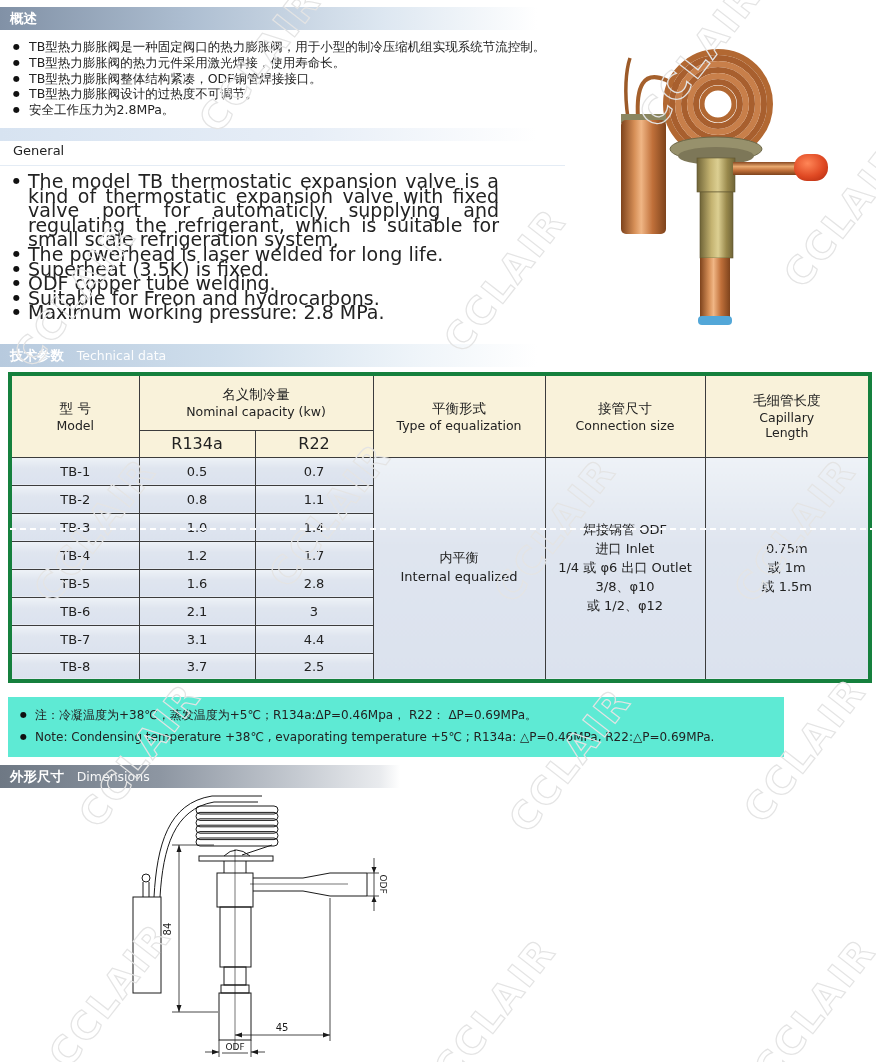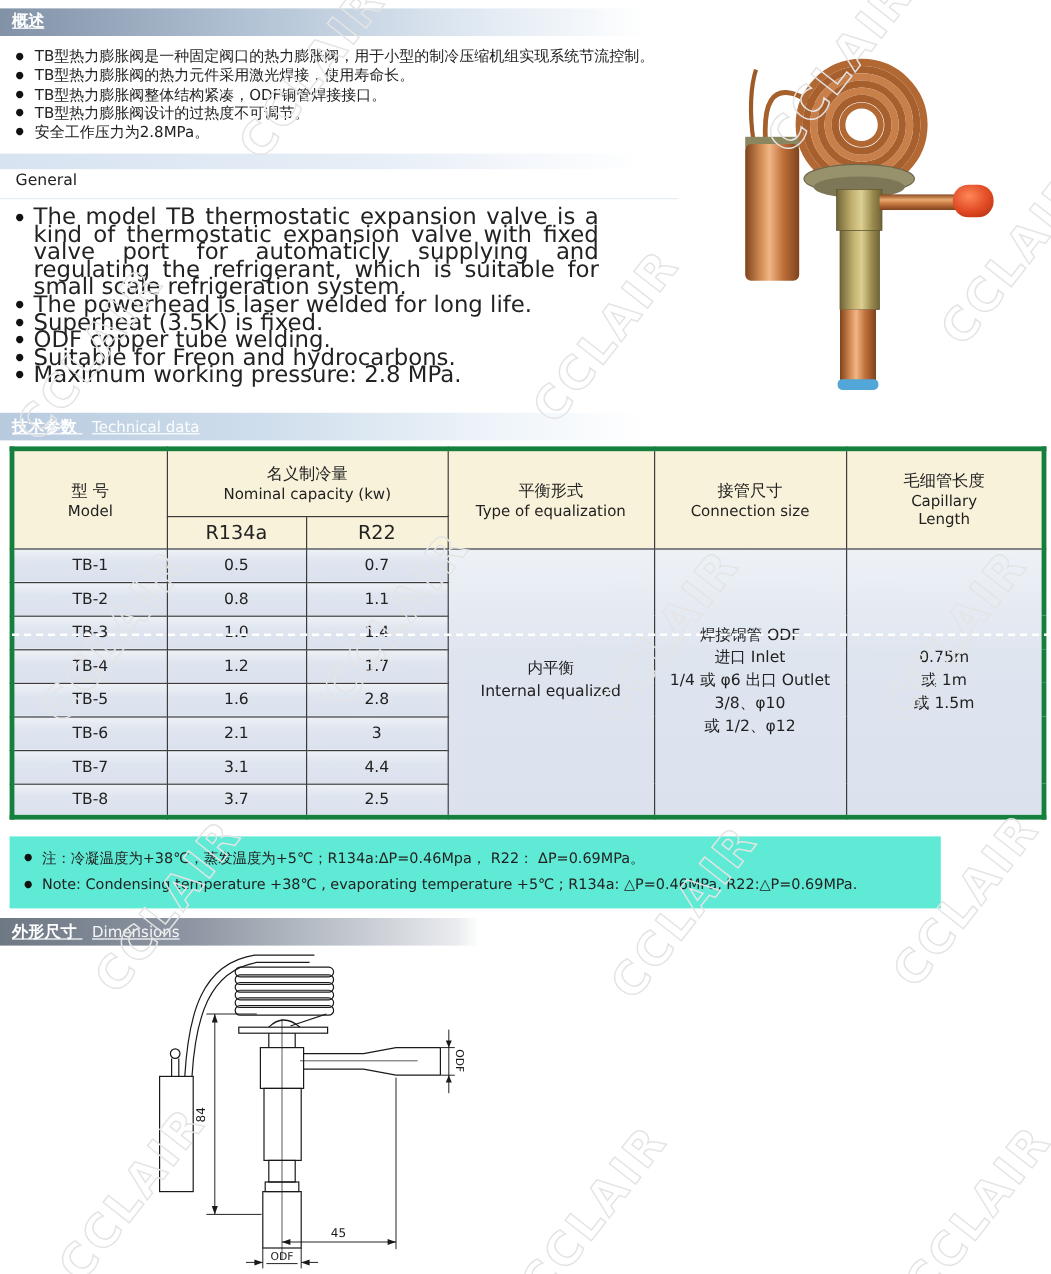--- a/index.html
+++ b/index.html
@@ -2,21 +2,21 @@
 <html><head>
 <meta charset="utf-8">
 <style>
   html,body{margin:0;padding:0;}
   body{
     width:876px;height:1062px;position:relative;overflow:hidden;background:#ffffff;
     font-family:"DejaVu Sans","Liberation Sans",sans-serif;color:#222;
   }
   
   .bar{position:absolute;left:0;height:23px;line-height:23px;color:#fff;
-       font-size:13.5px;font-weight:bold;padding-left:10px;z-index:2;box-sizing:border-box;text-decoration:underline;}
+       font-size:13.5px;font-weight:bold;padding-left:10px;z-index:2;box-sizing:border-box;}
   .bar .en{font-weight:normal;font-size:12.5px;color:rgba(255,255,255,.93);margin-left:8px;}
   .bar-overview{top:7px;width:548px;
     background:linear-gradient(to right,#8191a6,#aebfd2 35%,#dde7f1 70%,#ffffff 98%);}
   .bar-technical{top:344px;width:548px;
     background:linear-gradient(to right,#b7cade,#cfdeec 40%,#eef4f9 75%,#ffffff 98%);}
   .bar-dimensions{top:765px;width:400px;
     background:linear-gradient(to right,#6e7884,#8d96a2 40%,#c6cbd2 75%,#e9ebee 95%,#fff);}
   
   .zh-bullets{position:absolute;top:39px;left:13px;width:580px;z-index:2;}
   .zh-li{font-size:12.5px;line-height:15.8px;color:#222;position:relative;padding-left:16px;}

